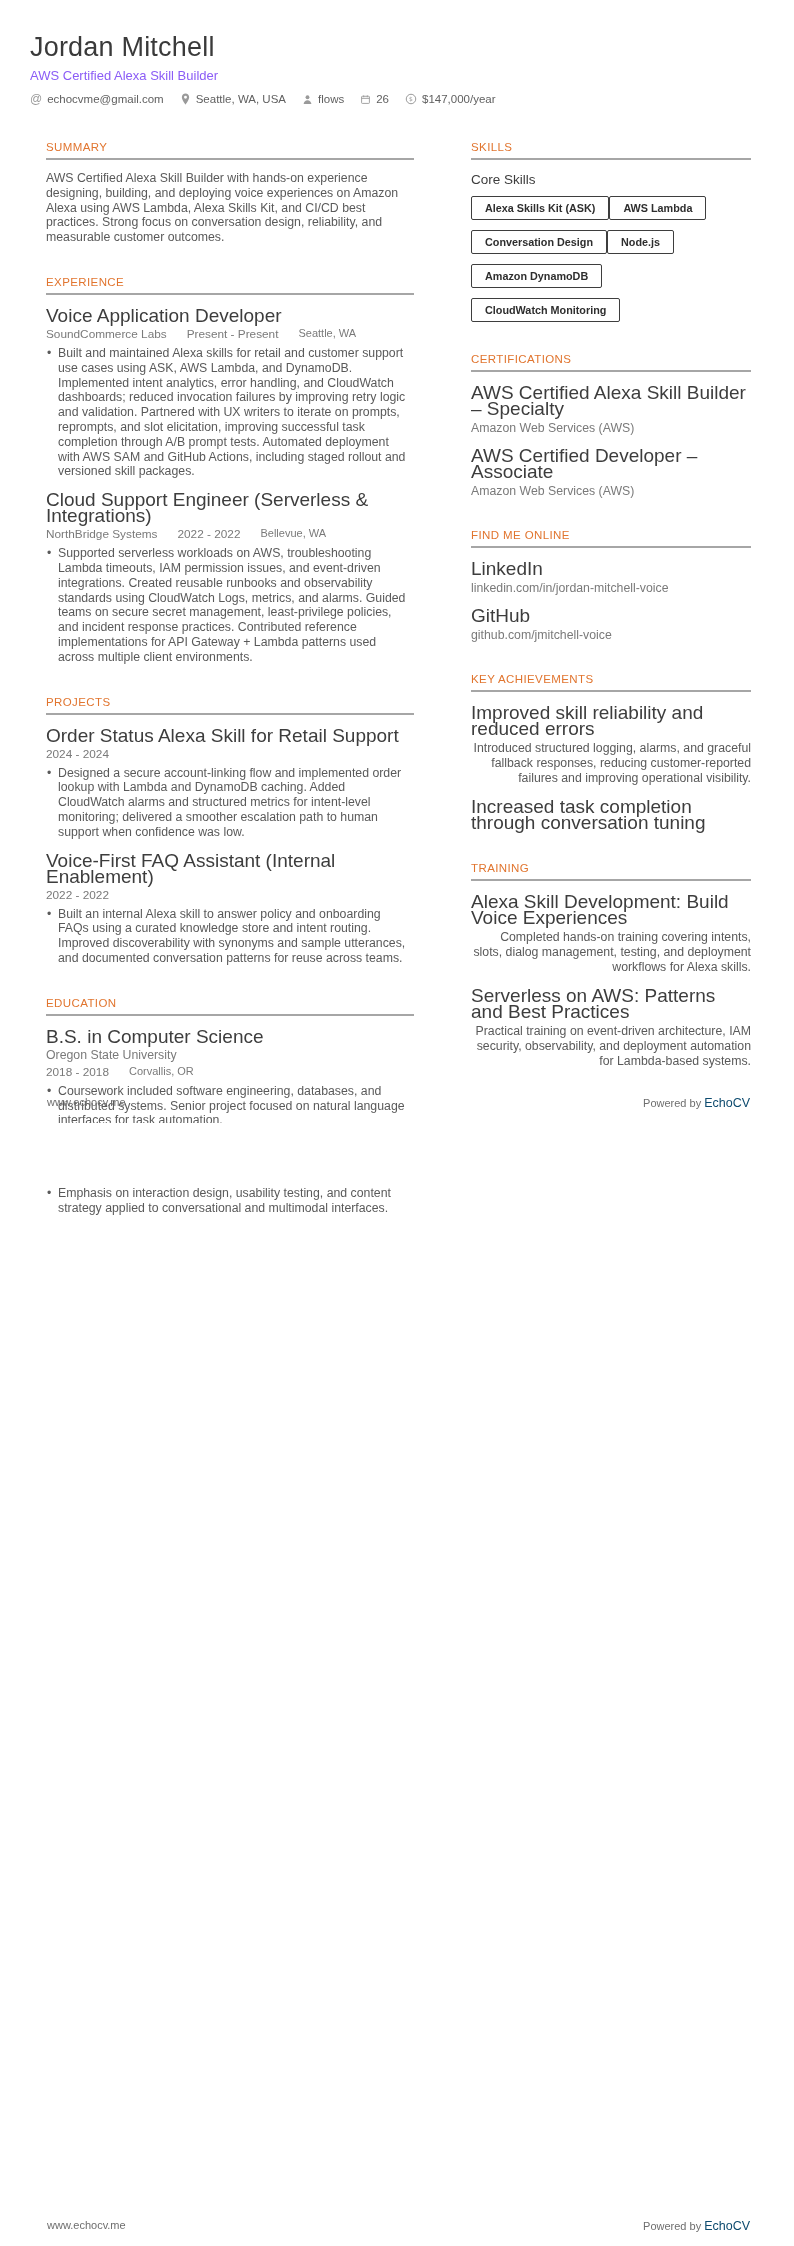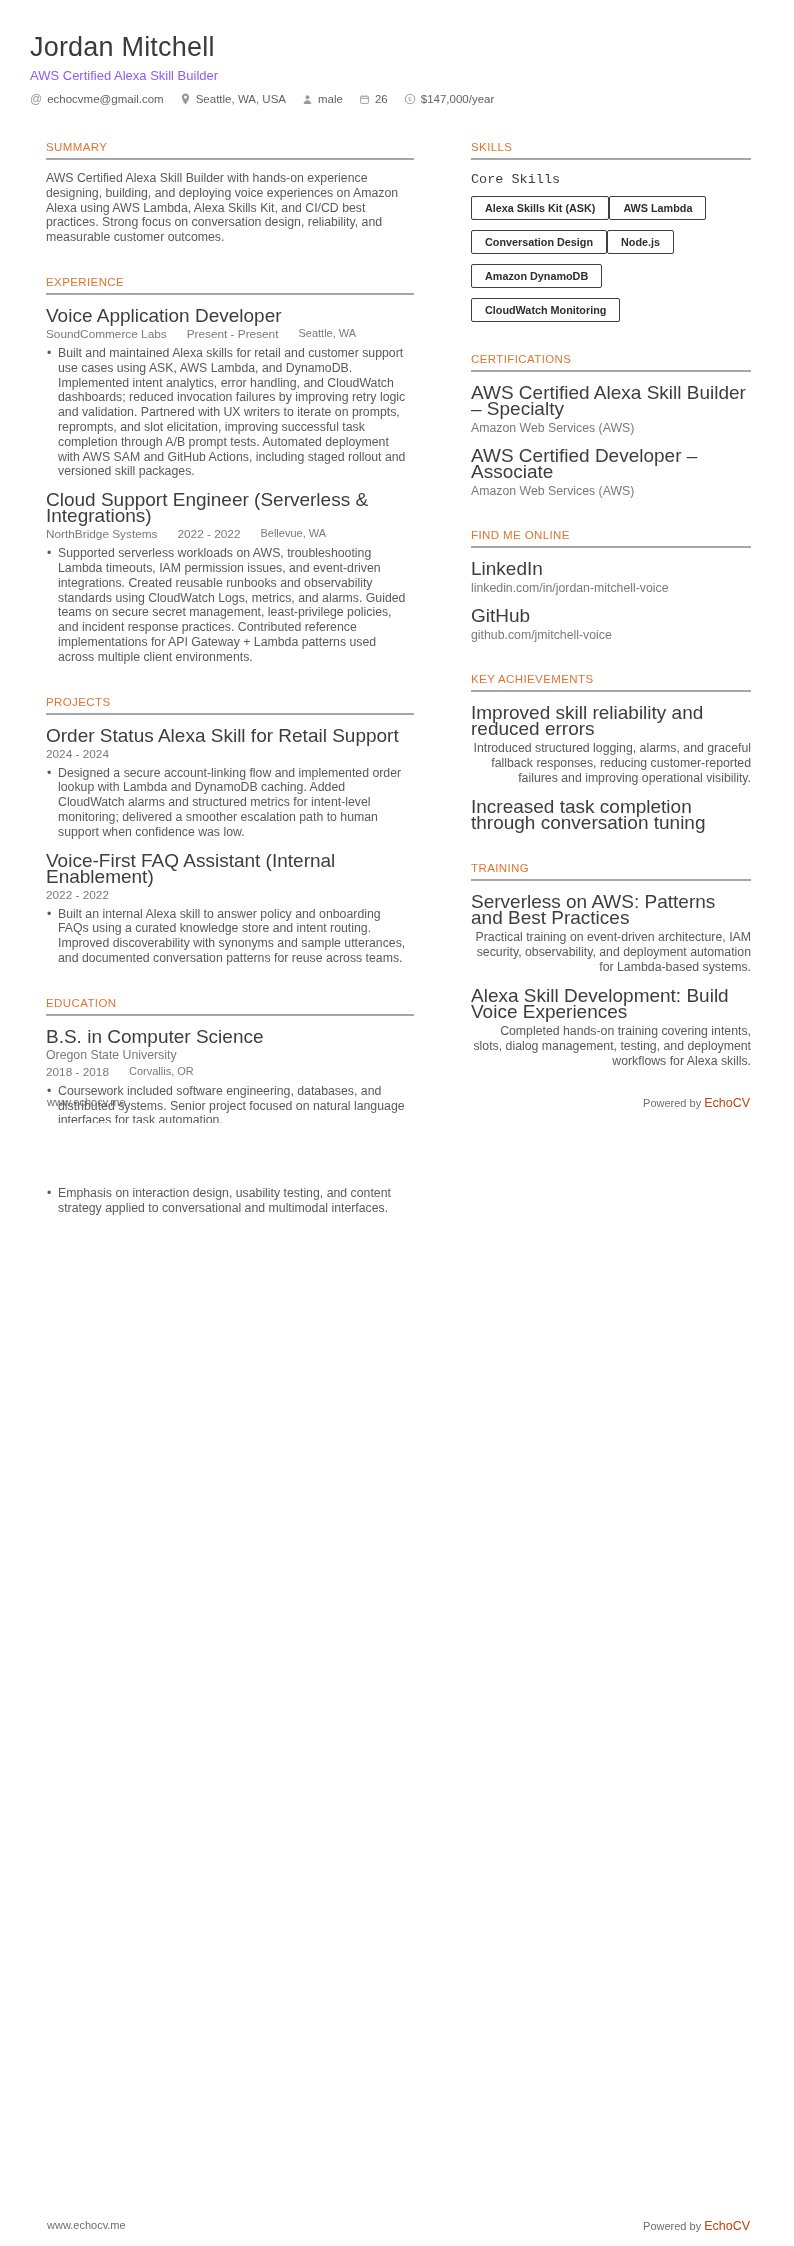--- a/index.html
+++ b/index.html
@@ -42,30 +42,30 @@
   .entry-title { font-size:19px; font-weight:400; color:var(--ink); line-height:16px; }
   .meta { margin-top:3px; font-size:11.8px; color:var(--muted); display:flex; gap:20px; align-items:flex-start; white-space:nowrap; }
   .meta .loc { font-size:11px; }
   .school { margin-top:3px; font-size:12.3px; color:var(--muted); }
 
   ul.bullets { list-style:none; margin:5px 0 0; padding-left:12px; }
   ul.bullets li { font-size:12.3px; color:var(--body); line-height:14.8px; position:relative; }
   ul.bullets li::before { content:"\2022"; position:absolute; left:-11px; color:var(--body); }
 
   
-  .subhead { margin-top:12px; font-size:13.5px; color:var(--ink);font-family:Liberation Mono, monospace; }
+  .subhead { margin-top:12px; font-size:13.5px; color:var(--ink); }
   .chips { display:flex; flex-wrap:wrap; gap:10px 0; margin-top:9px; }
   .chip { border:1px solid #3E3E3E; border-radius:2px; padding:5px 13px; font-size:10.8px; font-weight:700; color:#2E2E2E; white-space:nowrap; }
   .issuer, .link-url { margin-top:4px; font-size:12.3px; color:var(--muted); }
   .rbody { margin-top:4px; font-size:12.3px; color:var(--body); line-height:15px;text-align:right; }
 
   
   .footer { position:absolute; left:47px; right:44px; bottom:13px; display:flex; justify-content:space-between; align-items:flex-start; font-size:11px; color:#6E6E6E; }
   .powered { font-size:11px; color:#6E6E6E; }
-  .brand { font-size:12.5px; color:#c2410c; font-weight:500; margin-left:3px; }
+  .brand { font-size:12.5px; color:#0c4a6e; font-weight:500; margin-left:3px; }
 
   
   .cont-wrap { position:absolute; left:46px; top:58px; width:368px; }
 </style>
 </head>
 <body>
 
 <div class="page">
 
   <div class="hdr">
@@ -84,21 +84,21 @@
           </span>
         <span>Seattle, WA, USA</span>
       </span>
       <span class="ci">
         <span>
             <svg width="11" height="11" viewBox="0 0 24 24">
               <circle cx="12" cy="7" r="4.2" fill="#9A9A9A"></circle>
               <path d="M3.5 22c0-4.7 3.8-8.5 8.5-8.5s8.5 3.8 8.5 8.5z" fill="#9A9A9A"></path>
             </svg>
           </span>
-        <span>male</span>
+        <span>flows</span>
       </span>
       <span class="ci">
         <span>
             <svg width="11" height="11" viewBox="0 0 24 24">
               <rect x="3.5" y="5" width="17" height="15.5" rx="1.5" fill="none" stroke="#9A9A9A" stroke-width="2"></rect>
               <line x1="3.5" y1="9.5" x2="20.5" y2="9.5" stroke="#9A9A9A" stroke-width="2"></line>
               <line x1="8" y1="3" x2="8" y2="7" stroke="#9A9A9A" stroke-width="2"></line>
               <line x1="16" y1="3" x2="16" y2="7" stroke="#9A9A9A" stroke-width="2"></line>
             </svg>
           </span>
@@ -253,26 +253,26 @@
       </div>
       <div class="entry">
         <div class="entry-title">Increased task completion through conversation tuning</div>
       </div>
     </div>
 
     <div class="section">
       <div class="sec-head">TRAINING</div>
       <div class="sec-rule"></div>
       <div class="entry">
+        <div class="entry-title">Alexa Skill Development: Build Voice Experiences</div>
+        <div class="rbody">Completed hands-on training covering intents, slots, dialog management, testing, and deployment workflows for Alexa skills.</div>
+      </div>
+      <div class="entry">
         <div class="entry-title">Serverless on AWS: Patterns and Best Practices</div>
         <div class="rbody">Practical training on event-driven architecture, IAM security, observability, and deployment automation for Lambda-based systems.</div>
-      </div>
-      <div class="entry">
-        <div class="entry-title">Alexa Skill Development: Build Voice Experiences</div>
-        <div class="rbody">Completed hands-on training covering intents, slots, dialog management, testing, and deployment workflows for Alexa skills.</div>
       </div>
     </div>
 
   </div>
 
   <div class="footer">
     <span>www.echocv.me</span>
     <span class="powered">
       <span>Powered by</span><span class="brand">EchoCV</span>
     </span>

